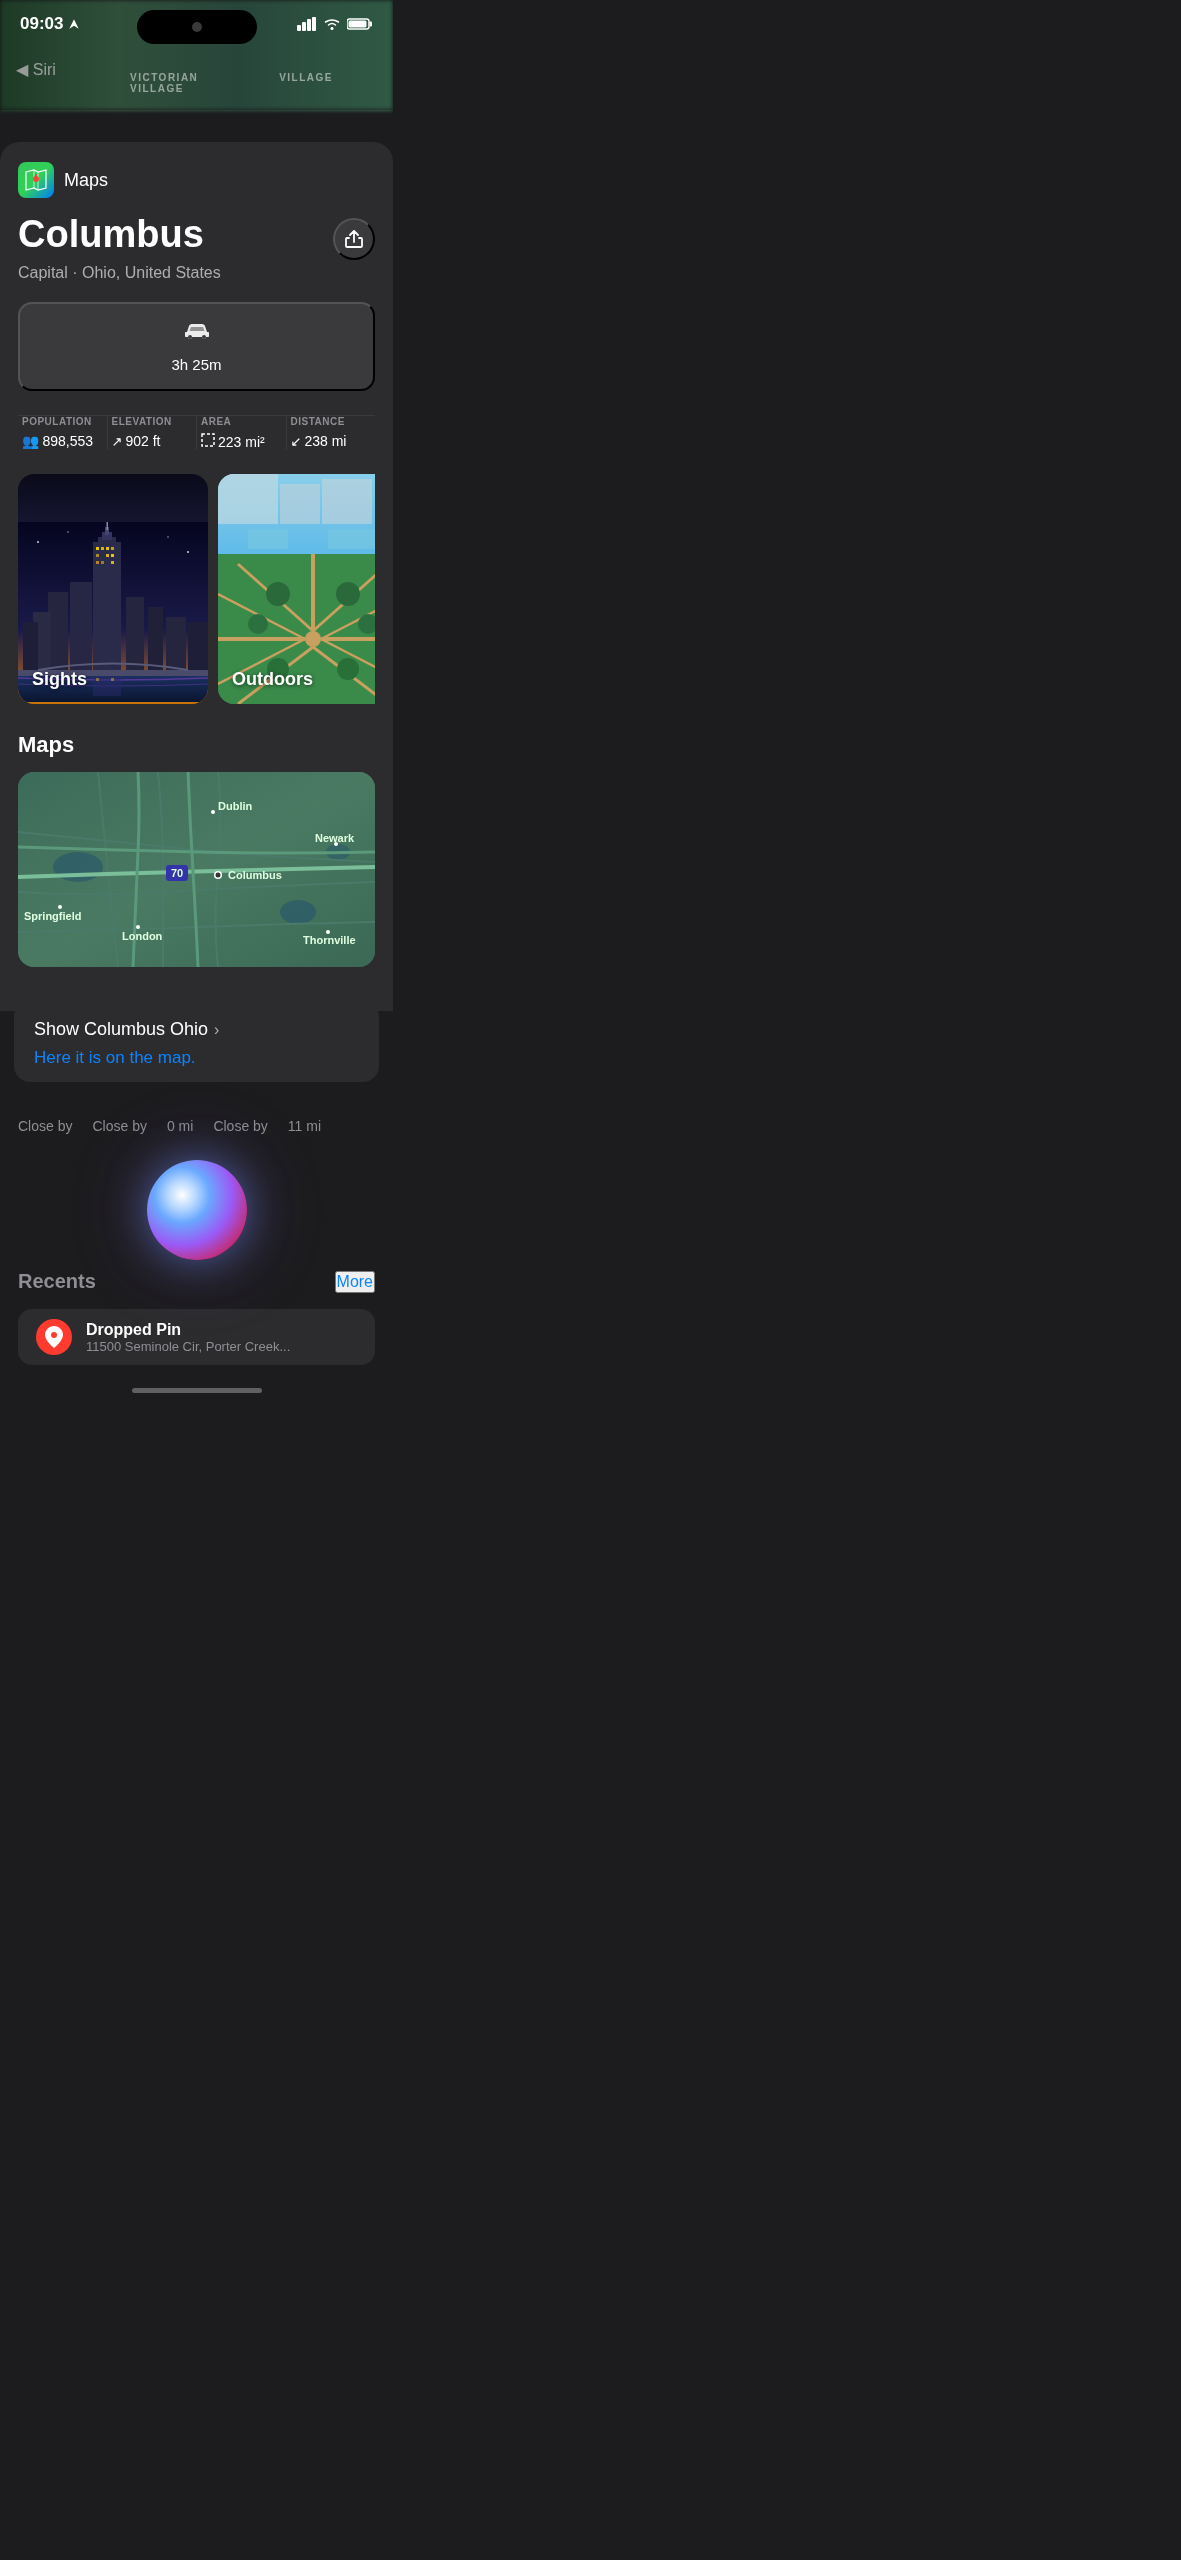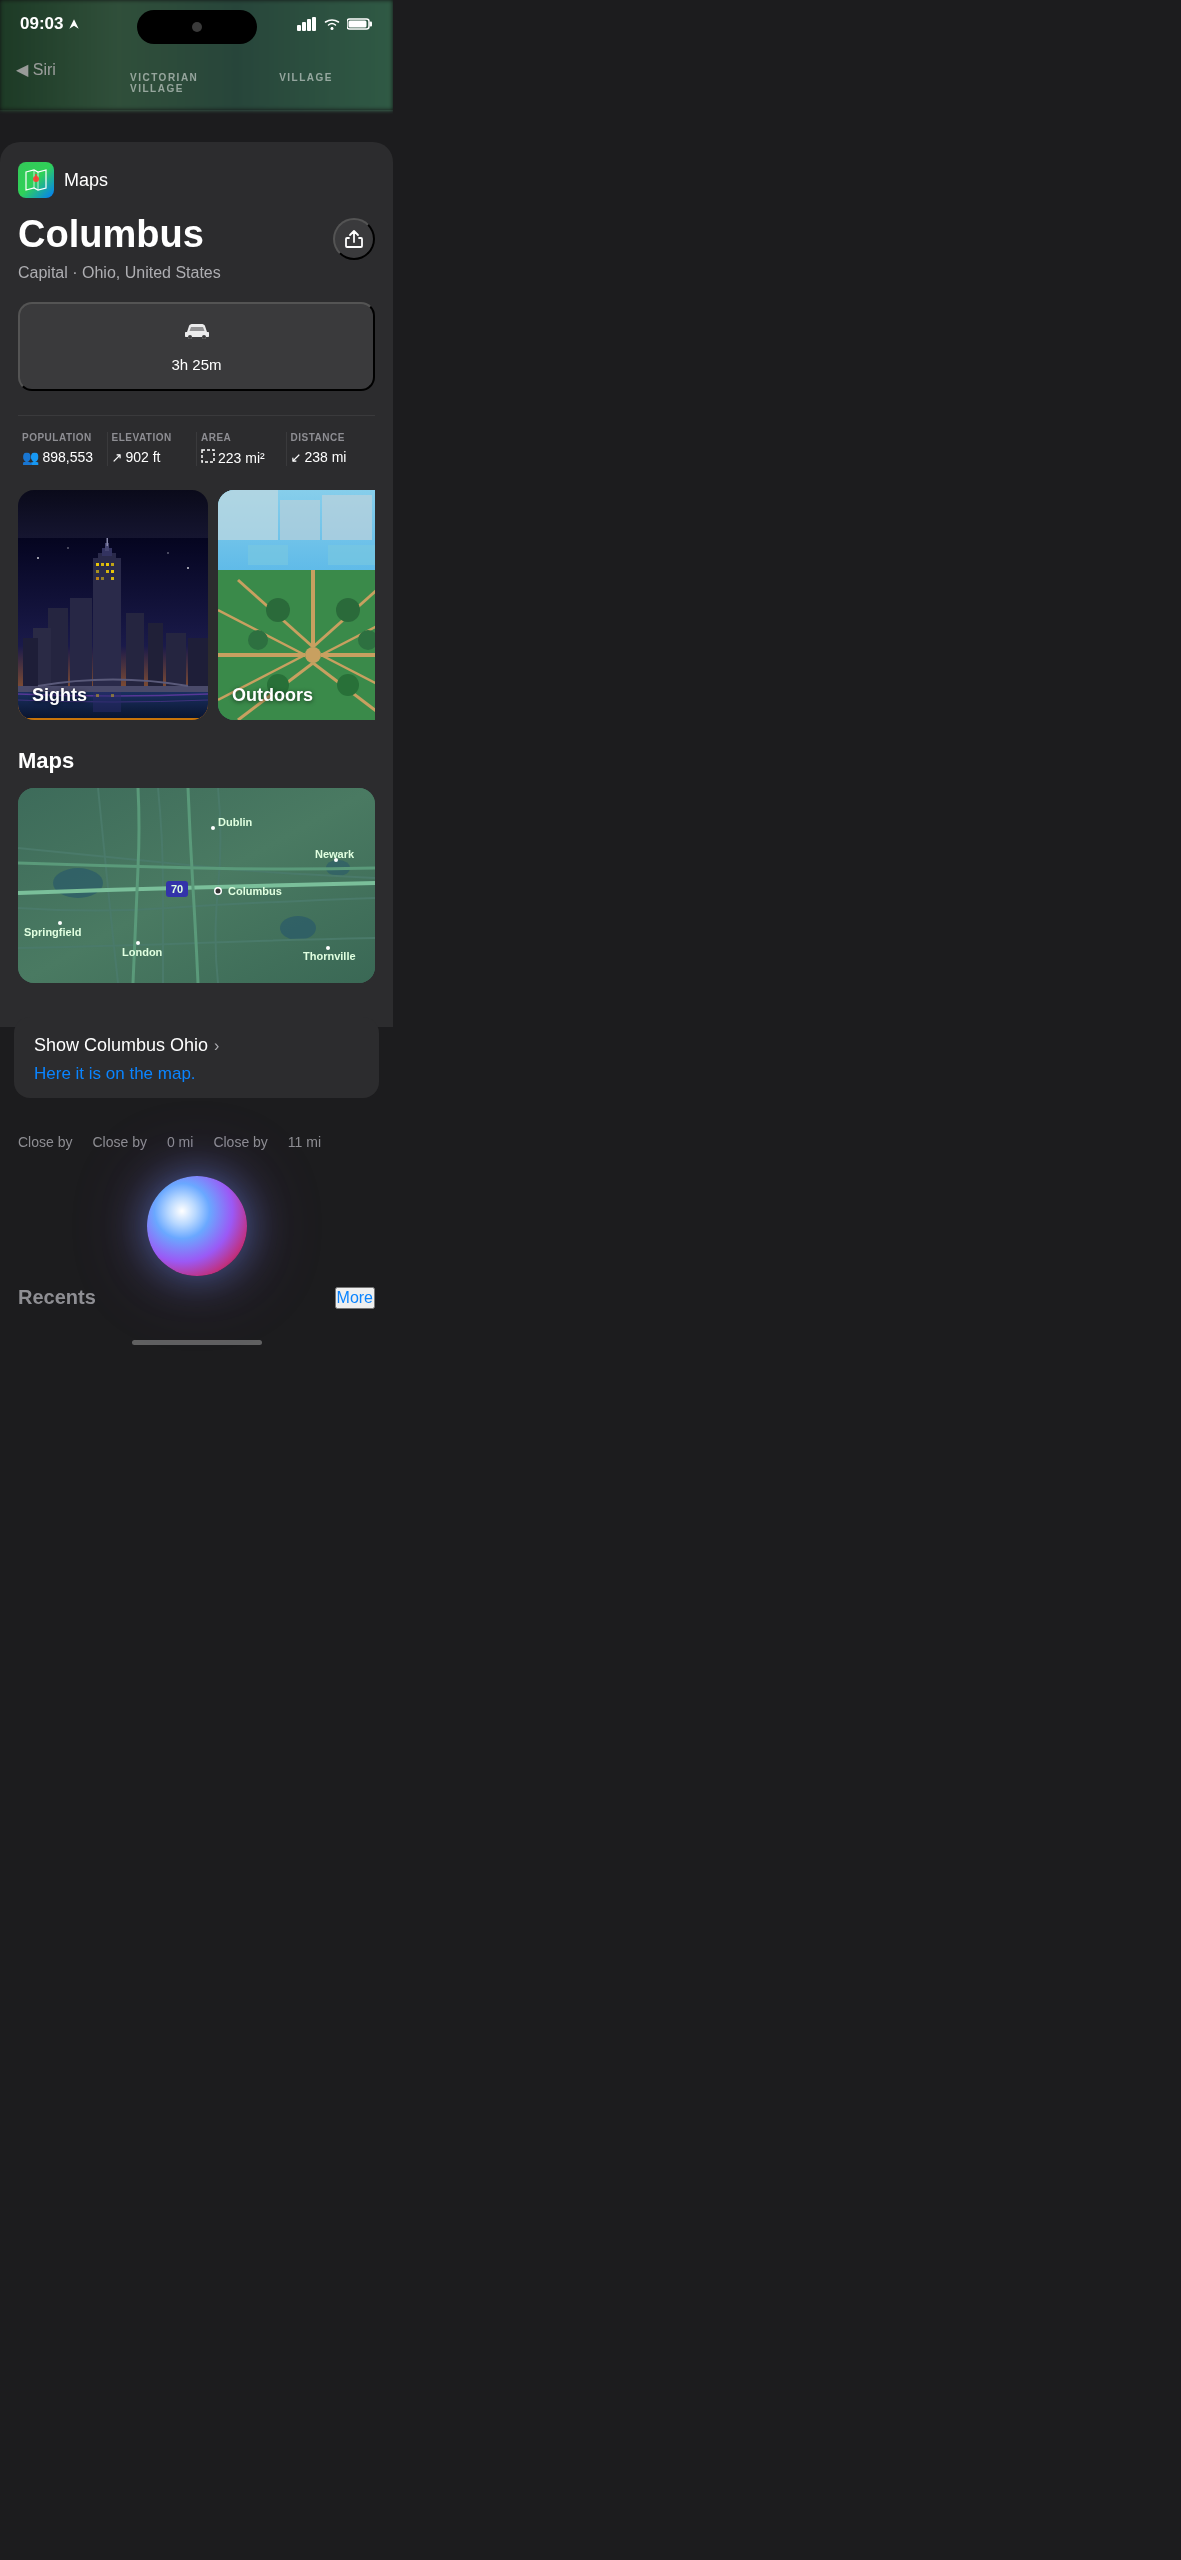--- a/index.html
+++ b/index.html
@@ -155,21 +155,20 @@
     .action-btn-label {
       font-size: 15px;
       font-weight: 500;
       color: #fff;
     }
 
     
     .stats-row {
       display: flex;
       border-top: 1px solid #3a3a3c;
-      padding-top: 16px;
       margin-bottom: 24px;
       gap: 0;
     }
     .stat-item {
       flex: 1;
       padding: 0 4px;
       border-right: 1px solid #3a3a3c;
     }
     .stat-item:last-child { border-right: none; }
     .stat-label {
@@ -729,20 +728,32 @@
 
     <div class="siri-orb-container">
       <div class="siri-orb"></div>
     </div>
 
     <div class="recents-row">
       <span class="recents-title">Recents</span>
       <button class="more-btn">More</button>
     </div>
 
+    <div class="dropped-pin-row">
+      <div class="pin-icon">
+        <svg width="18" height="22" viewBox="0 0 18 22">
+          <path d="M9 0 C4 0 0 4 0 9 C0 15 9 22 9 22 C9 22 18 15 18 9 C18 4 14 0 9 0Z" fill="white"></path>
+          <circle cx="9" cy="9" r="3" fill="#ff3b30"></circle>
+        </svg>
+      </div>
+      <div class="pin-info">
+        <div class="pin-title">Dropped Pin</div>
+        <div class="pin-address">11500 Seminole Cir, Porter Creek...</div>
+      </div>
+    </div>
 
     <div class="home-indicator">
       <div class="home-bar"></div>
     </div>
 
   </div>
 
 </div>
 
 </body></html>

